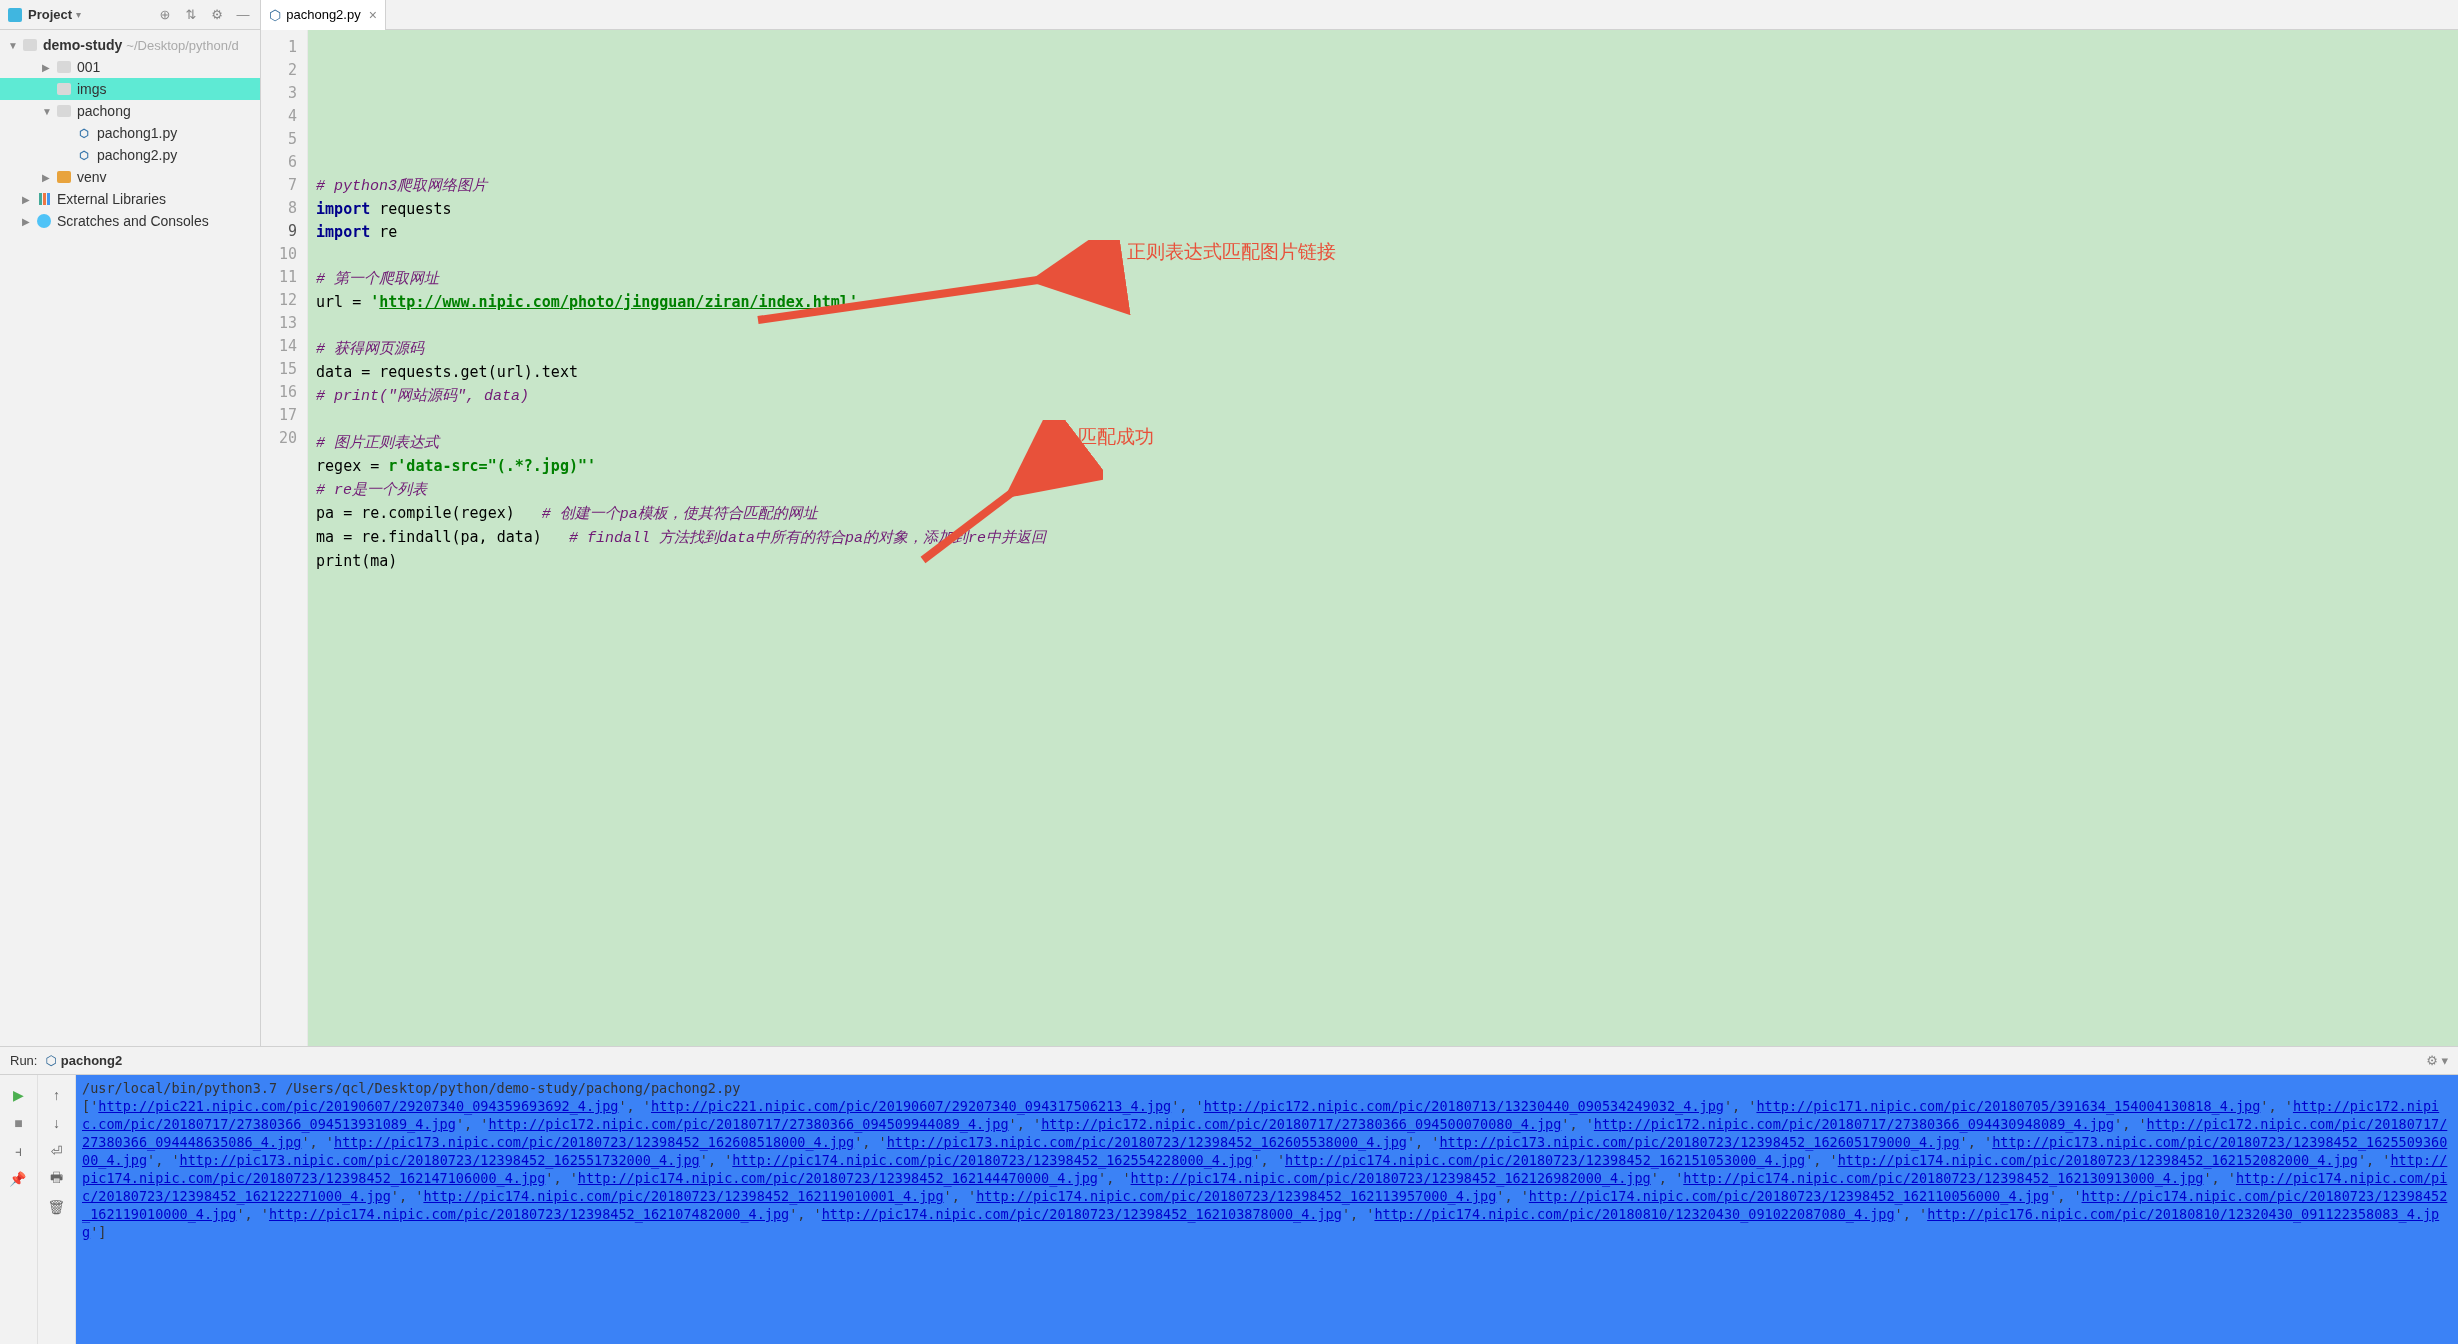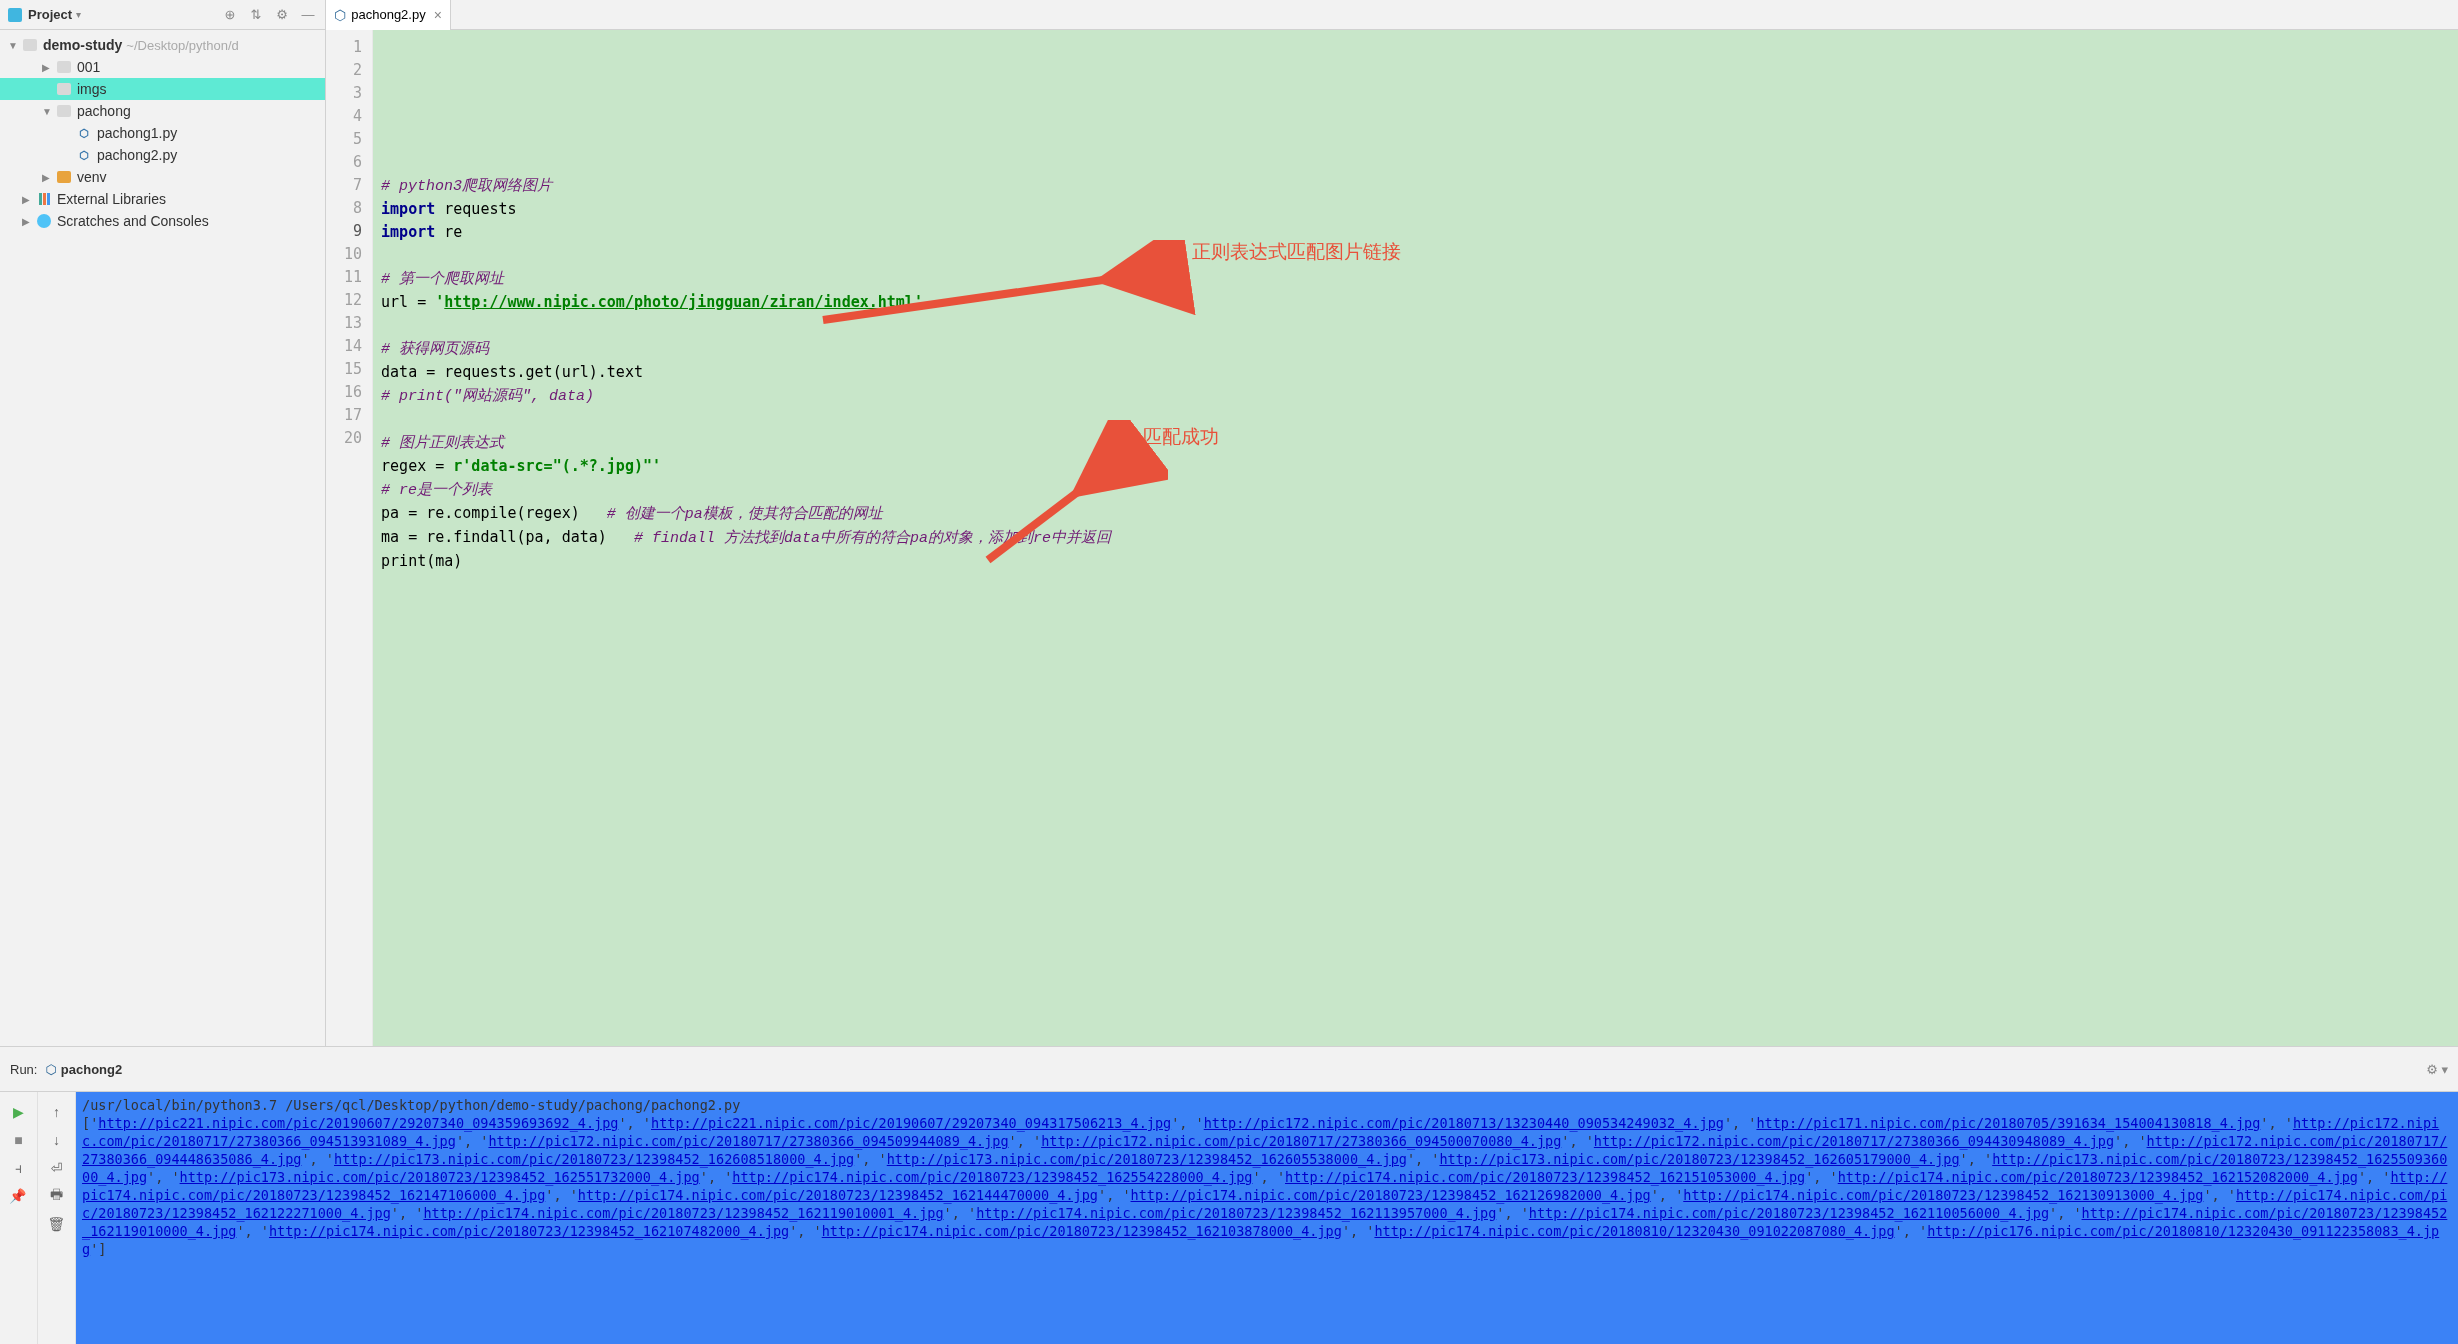--- a/index.html
+++ b/index.html
@@ -3,21 +3,21 @@
 <meta charset="utf-8">
 <style>
 * { margin: 0; padding: 0; box-sizing: border-box; }
 body { font-family: "Helvetica Neue", Arial, sans-serif; font-size: 13px; background: #f2f2f2; overflow: hidden; }
 .app { display: flex; flex-direction: column; height: 100vh; }
 
 
 .top { display: flex; flex: 1; min-height: 0; }
 
 
-.sidebar { width: 326px; background: #f2f2f2; border-right: 1px solid #d1d1d1; display: flex; flex-direction: column; }
+.sidebar { width: 261px; background: #f2f2f2; border-right: 1px solid #d1d1d1; display: flex; flex-direction: column; }
 .sidebar-header { display: flex; align-items: center; padding: 4px 8px; border-bottom: 1px solid #d1d1d1; height: 30px; }
 .sidebar-header .proj-icon { width: 14px; height: 14px; background: #40b6e0; margin-right: 6px; border-radius: 2px; }
 .sidebar-header .title { font-weight: 600; color: #333; }
 .sidebar-header .dropdown-arrow { margin-left: 4px; color: #888; font-size: 10px; }
 .sidebar-header .spacer { flex: 1; }
 .sidebar-header .tool-icon { width: 18px; height: 18px; margin-left: 8px; color: #888; cursor: pointer; display: flex; align-items: center; justify-content: center; }
 
 .tree { padding: 4px 0; flex: 1; overflow: auto; font-size: 14px; }
 .tree-item { display: flex; align-items: center; padding: 2px 8px; cursor: pointer; min-height: 22px; }
 .tree-item.selected { background: #5eead4; }
@@ -56,21 +56,21 @@
 
 .annotation { position: absolute; color: #e8513a; font-size: 19px; font-family: sans-serif; }
 .ann1 { top: 210px; left: 819px; }
 .ann2 { top: 395px; left: 770px; }
 .arrow-svg { position: absolute; pointer-events: none; }
 .arr1 { top: 210px; left: 430px; }
 .arr2 { top: 390px; left: 595px; }
 
 
 .console { border-top: 1px solid #d1d1d1; display: flex; flex-direction: column; background: #f2f2f2; height: 298px; }
-.console-header { display: flex; align-items: center; padding: 4px 10px; height: 45px; border-bottom: 1px solid #d1d1d1; }
+.console-header { display: flex; align-items: center; padding: 4px 10px; height: 28px; border-bottom: 1px solid #d1d1d1; }
 .console-header .run-label { color: #333; margin-right: 8px; }
 .console-header .py-small { color: #306998; margin-right: 4px; }
 .console-header .run-name { font-weight: bold; color: #333; }
 .console-header .spacer { flex: 1; }
 .console-header .gear { color: #888; cursor: pointer; }
 
 .console-body { flex: 1; display: flex; overflow: hidden; }
 .console-tools { width: 38px; background: #f2f2f2; border-right: 1px solid #e0e0e0; display: flex; flex-direction: column; padding-top: 6px; }
 .console-tools2 { width: 38px; background: #f2f2f2; border-right: 1px solid #e0e0e0; display: flex; flex-direction: column; padding-top: 6px; }
 .ct-btn { width: 30px; height: 26px; margin: 1px auto; display: flex; align-items: center; justify-content: center; color: #666; cursor: pointer; font-size: 14px; }

